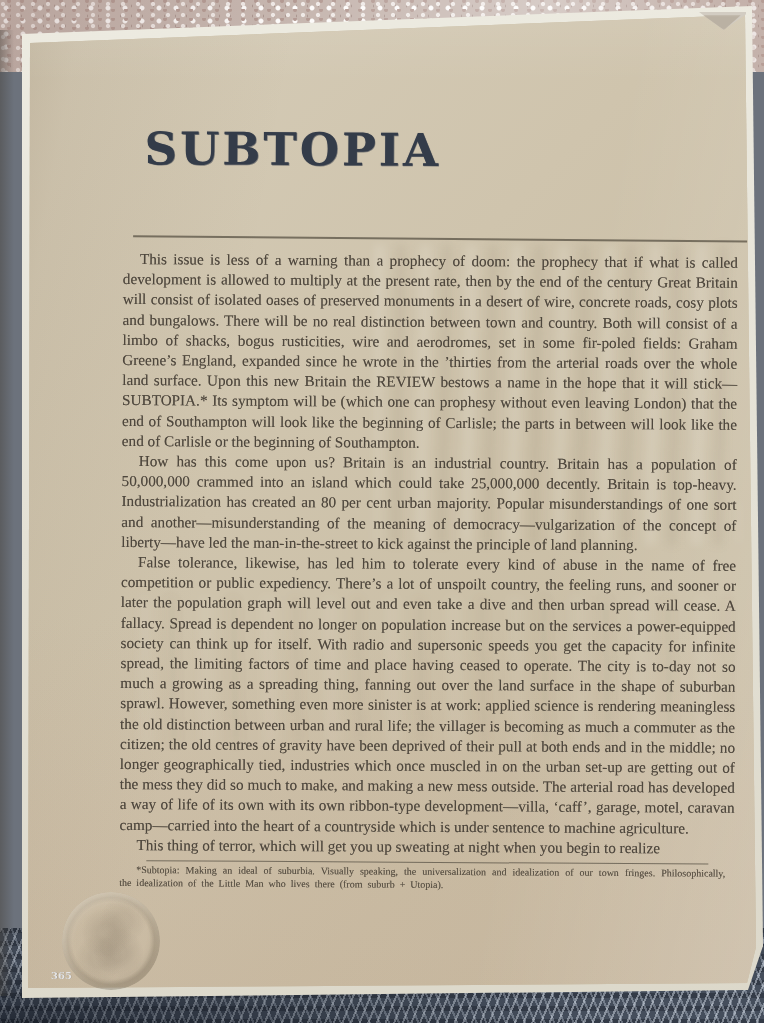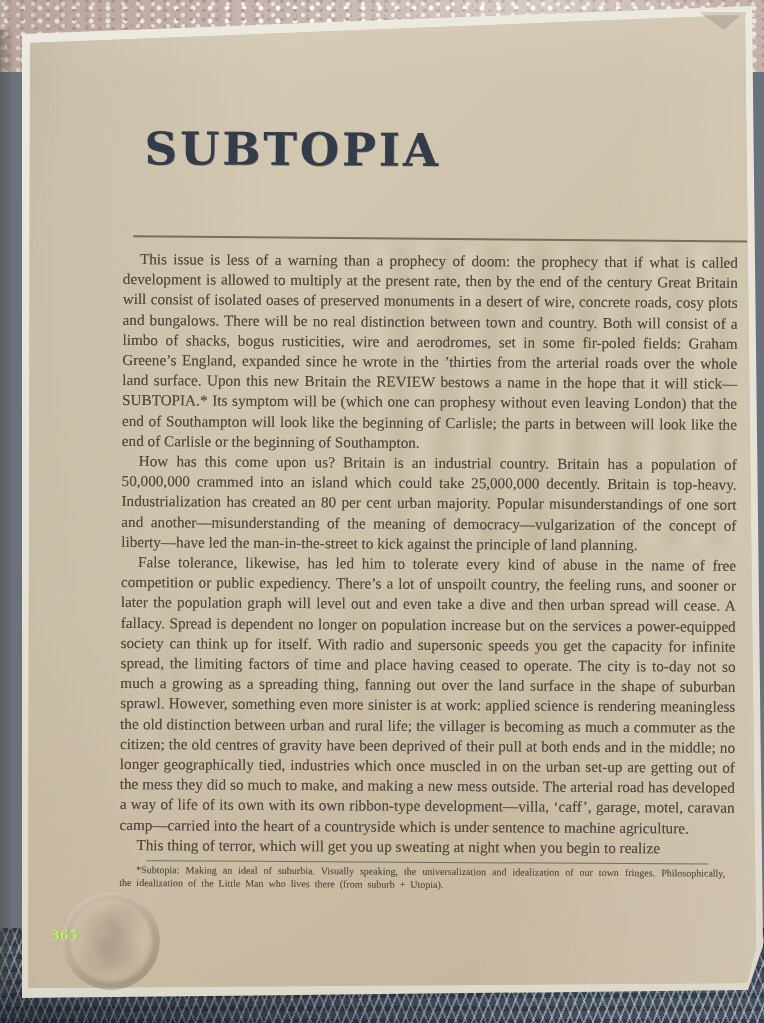--- a/index.html
+++ b/index.html
@@ -58,22 +58,22 @@
 
   
   .stamp{position:absolute;left:62px;top:892px;width:98px;height:98px;border-radius:50%;opacity:.95;
     background:
       radial-gradient(circle at 50% 50%, transparent 56%, rgba(120,108,90,.24) 63%, rgba(120,108,90,.10) 70%, transparent 75%),
       radial-gradient(circle at 45% 42%, rgba(128,115,96,.22) 0 12%, transparent 32%),
       radial-gradient(circle at 58% 62%, rgba(112,100,84,.20) 0 10%, transparent 30%),
       radial-gradient(circle at 38% 68%, rgba(118,106,88,.17) 0 9%, transparent 27%),
       radial-gradient(circle at 62% 30%, rgba(125,112,94,.15) 0 10%, transparent 26%);
     box-shadow:inset -4px -7px 10px rgba(95,84,66,.28), inset 4px 6px 10px rgba(240,234,220,.38);}
-  .page-number{position:absolute;left:51px;top:928px;
-    font-family:"DejaVu Serif", serif;font-weight:700;font-size:13px;color:#bef264;
+  .page-number{position:absolute;left:51px;top:970px;
+    font-family:"DejaVu Serif", serif;font-weight:700;font-size:10px;color:#e5e5e5;
     text-shadow:.4px .4px 0 rgba(63,58,51,.45);}
 
   
   .content{position:absolute;inset:0;transform:rotate(.35deg);transform-origin:123px 257px;}
   .article-title{position:absolute;left:144px;top:126px;margin:0;
     font-family:"DejaVu Serif", serif;font-weight:700;font-size:45px;line-height:1;
     letter-spacing:3px;color:#343c49;
     text-shadow:.6px .6px 0 rgba(44,52,68,.5), 0 0 1px rgba(44,52,68,.35);}
   .title-rule{position:absolute;left:133px;top:236px;width:614px;height:2px;
     background:rgba(88,82,68,.75);transform:rotate(.15deg);}

